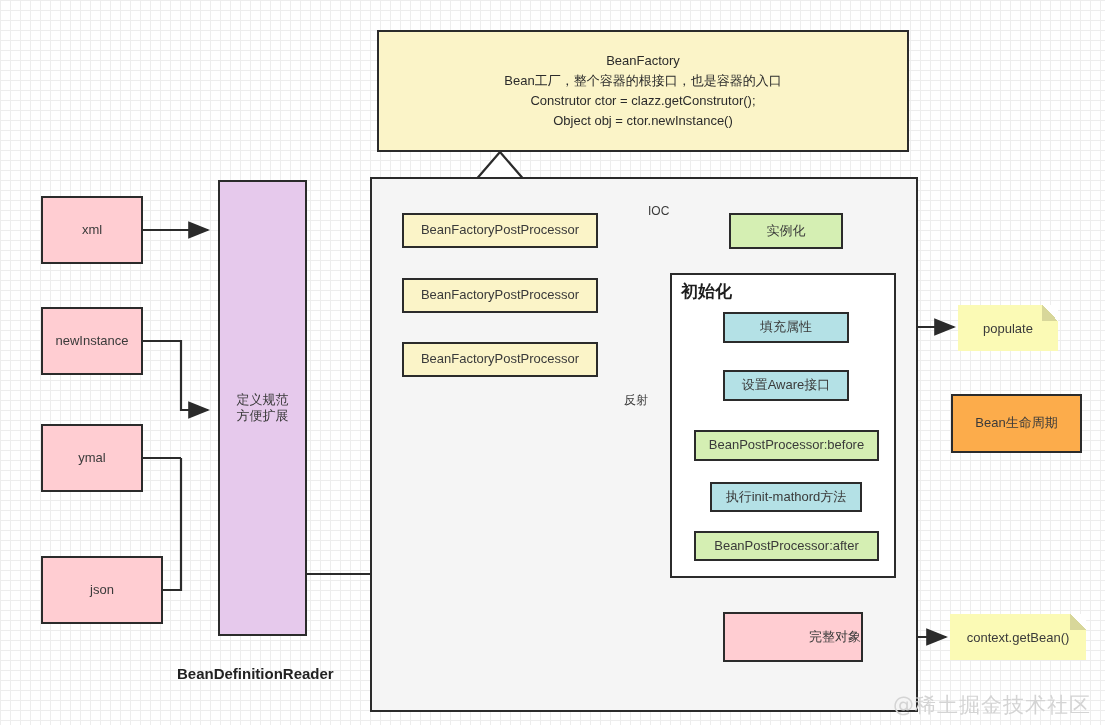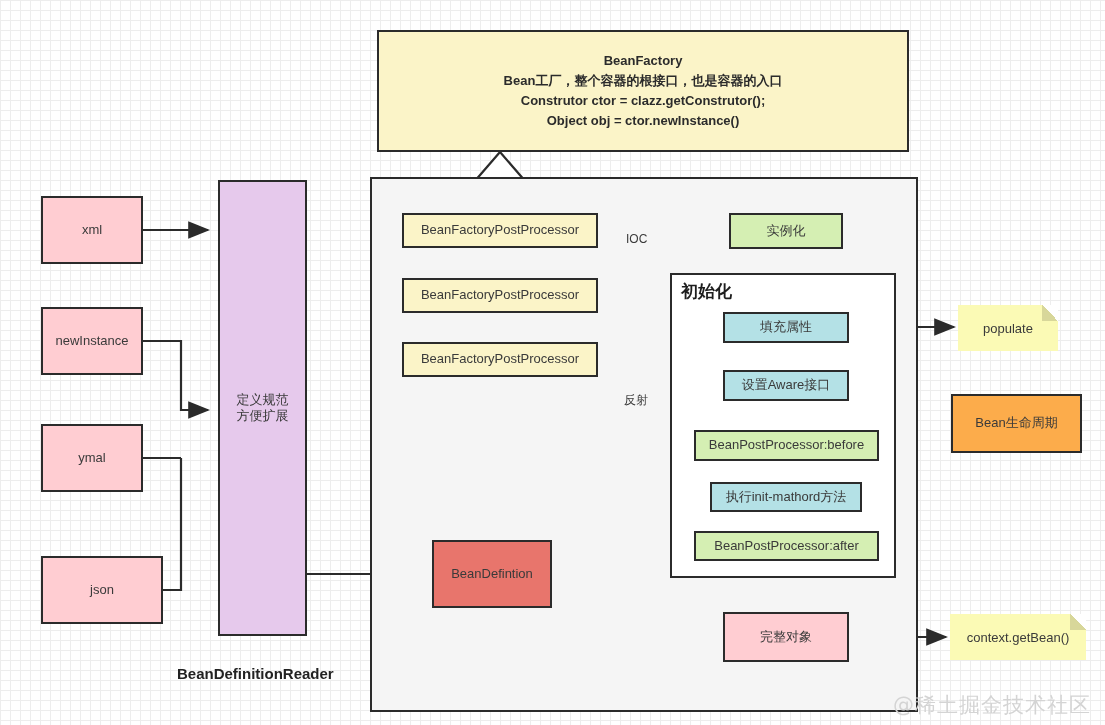--- a/index.html
+++ b/index.html
@@ -47,21 +47,21 @@
   }
   .note .fold{
     position:absolute;top:0;right:0;width:16px;height:16px;
     background:linear-gradient(225deg,#ffffff 0 50%,#d8d79a 50% 100%);
   }
   .lbl{
     position:absolute;font-size:12px;color:#3a3a3a;white-space:nowrap;
   }
   .lbl.bold{font-weight:bold;font-size:15px;color:#222;}
   .factory-text{
-    font-weight:bold;font-size:13px;color:#2b2b2b;line-height:1.55;
+    font-weight:normal;font-size:13px;color:#2b2b2b;line-height:1.55;
   }
   .grp-title{
     position:absolute;font-size:17px;font-weight:bold;color:#1d1d1d;
   }
   svg.wires{position:absolute;left:0;top:0;width:1105px;height:725px;pointer-events:none;}
   .watermark{
     position:absolute;right:14px;bottom:6px;
     font-size:21px;color:#d4d4d4;letter-spacing:1px;
     font-family:"DejaVu Sans",sans-serif;
   }
@@ -144,25 +144,22 @@
   <div class="node yellow" style="left:402px;top:213px;width:196px;height:35px;">
     <span>BeanFactoryPostProcessor</span>
   </div>
   <div class="node yellow" style="left:402px;top:278px;width:196px;height:35px;">
     <span>BeanFactoryPostProcessor</span>
   </div>
   <div class="node yellow" style="left:402px;top:342px;width:196px;height:35px;">
     <span>BeanFactoryPostProcessor</span>
   </div>
 
-  <div class="node red" style="left:432px;top:540px;width:120px;height:68px;">
-    <span>BeanDefintion</span>
-  </div>
-
-  <div class="lbl" style="left:626px;top:204px;margin-top:28px;">IOC</div>
+
+  <div class="lbl" style="left:648px;top:204px;">IOC</div>
   <div class="lbl" style="left:624px;top:392px;">反射</div>
 
   <div class="node green" style="left:729px;top:213px;width:114px;height:36px;">
     <span>实例化</span>
   </div>
 
   <div class="node white" style="left:670px;top:273px;width:226px;height:305px;"></div>
   <div class="grp-title" style="left:681px;top:280px;">初始化</div>
 
   <div class="node cyan" style="left:723px;top:312px;width:126px;height:31px;">
@@ -174,21 +171,21 @@
   <div class="node green" style="left:694px;top:430px;width:185px;height:31px;">
     <span>BeanPostProcessor:before</span>
   </div>
   <div class="node cyan" style="left:710px;top:482px;width:152px;height:30px;">
     <span>执行init-mathord方法</span>
   </div>
   <div class="node green" style="left:694px;top:531px;width:185px;height:30px;">
     <span>BeanPostProcessor:after</span>
   </div>
 
-  <div class="node pink" style="left:723px;top:612px;width:126px;height:50px;">
+  <div class="node pink" style="left:723px;top:612px;width:140px;height:50px;justify-content:flex-end;">
     <span>完整对象</span>
   </div>
 
   <div class="note" style="left:958px;top:305px;width:100px;height:46px;">
     <span class="fold"></span>
     <span>populate</span>
   </div>
 
   <div class="node orange" style="left:951px;top:394px;width:131px;height:59px;">
     <span>Bean生命周期</span>

